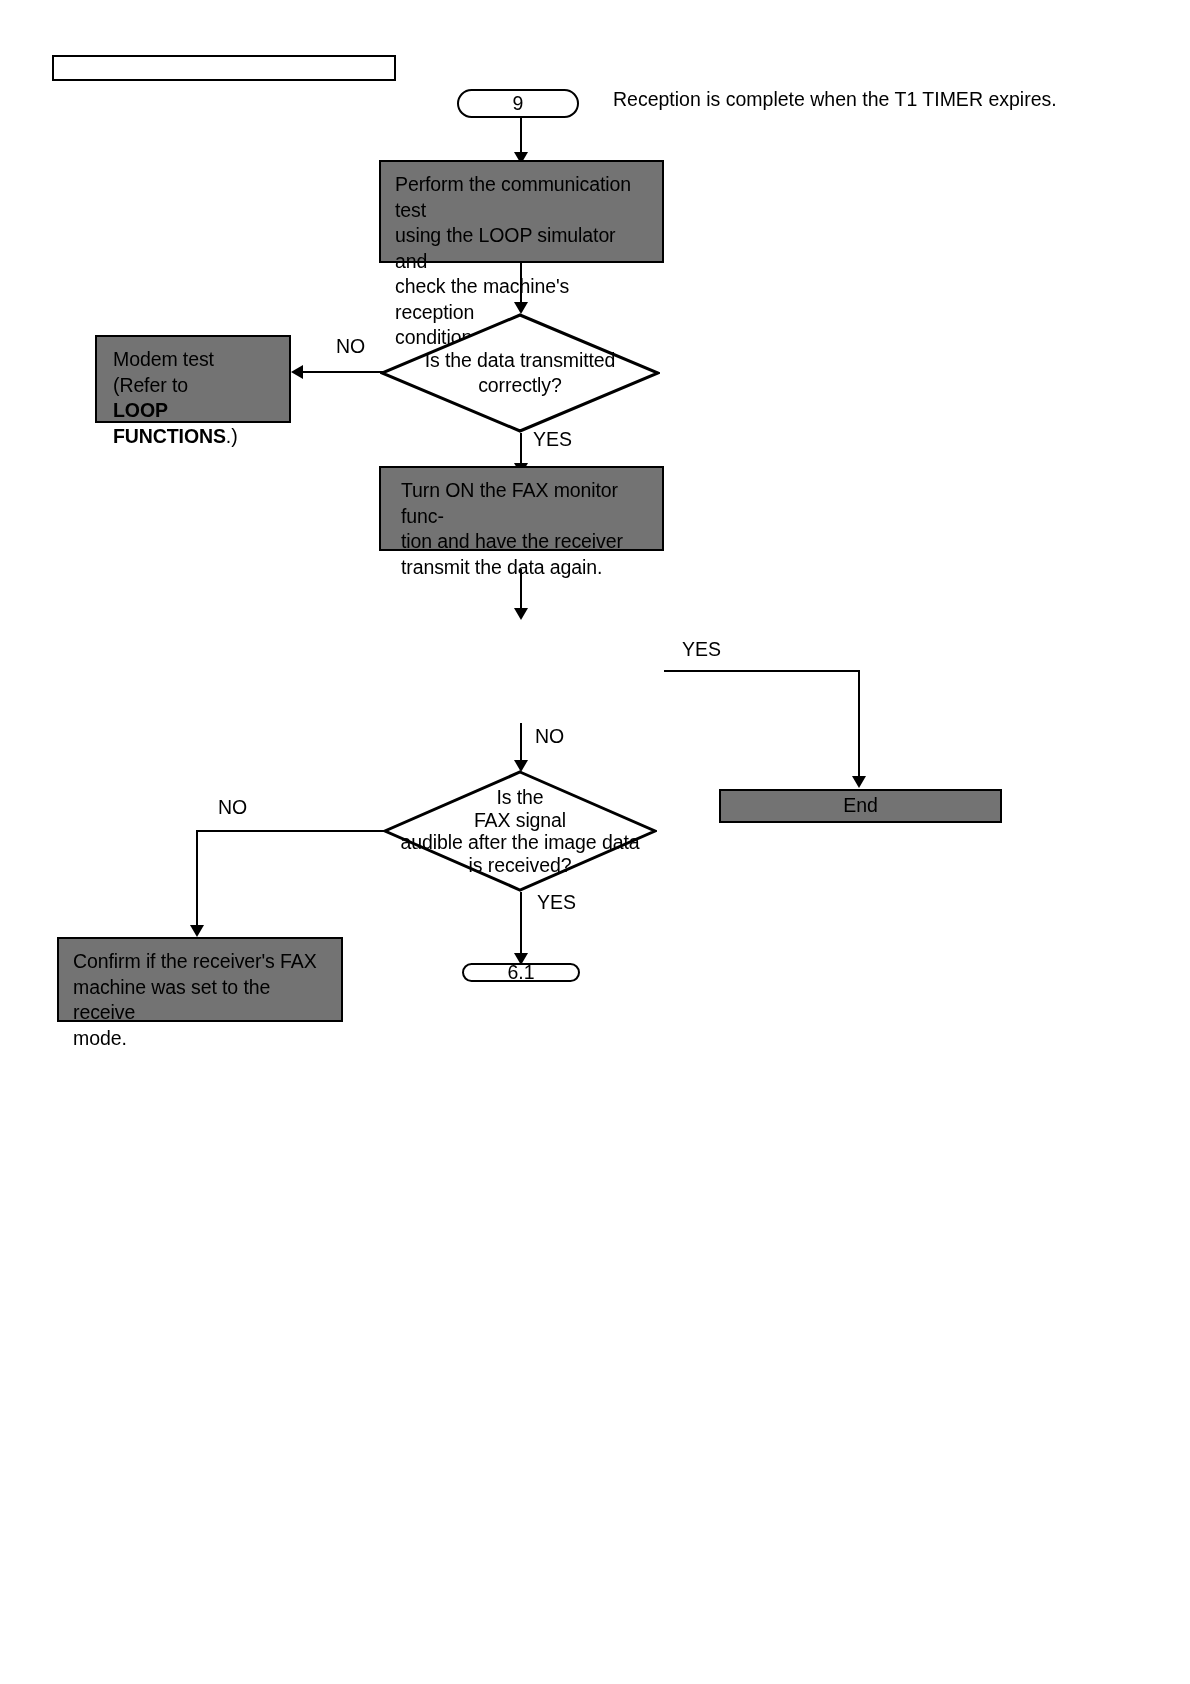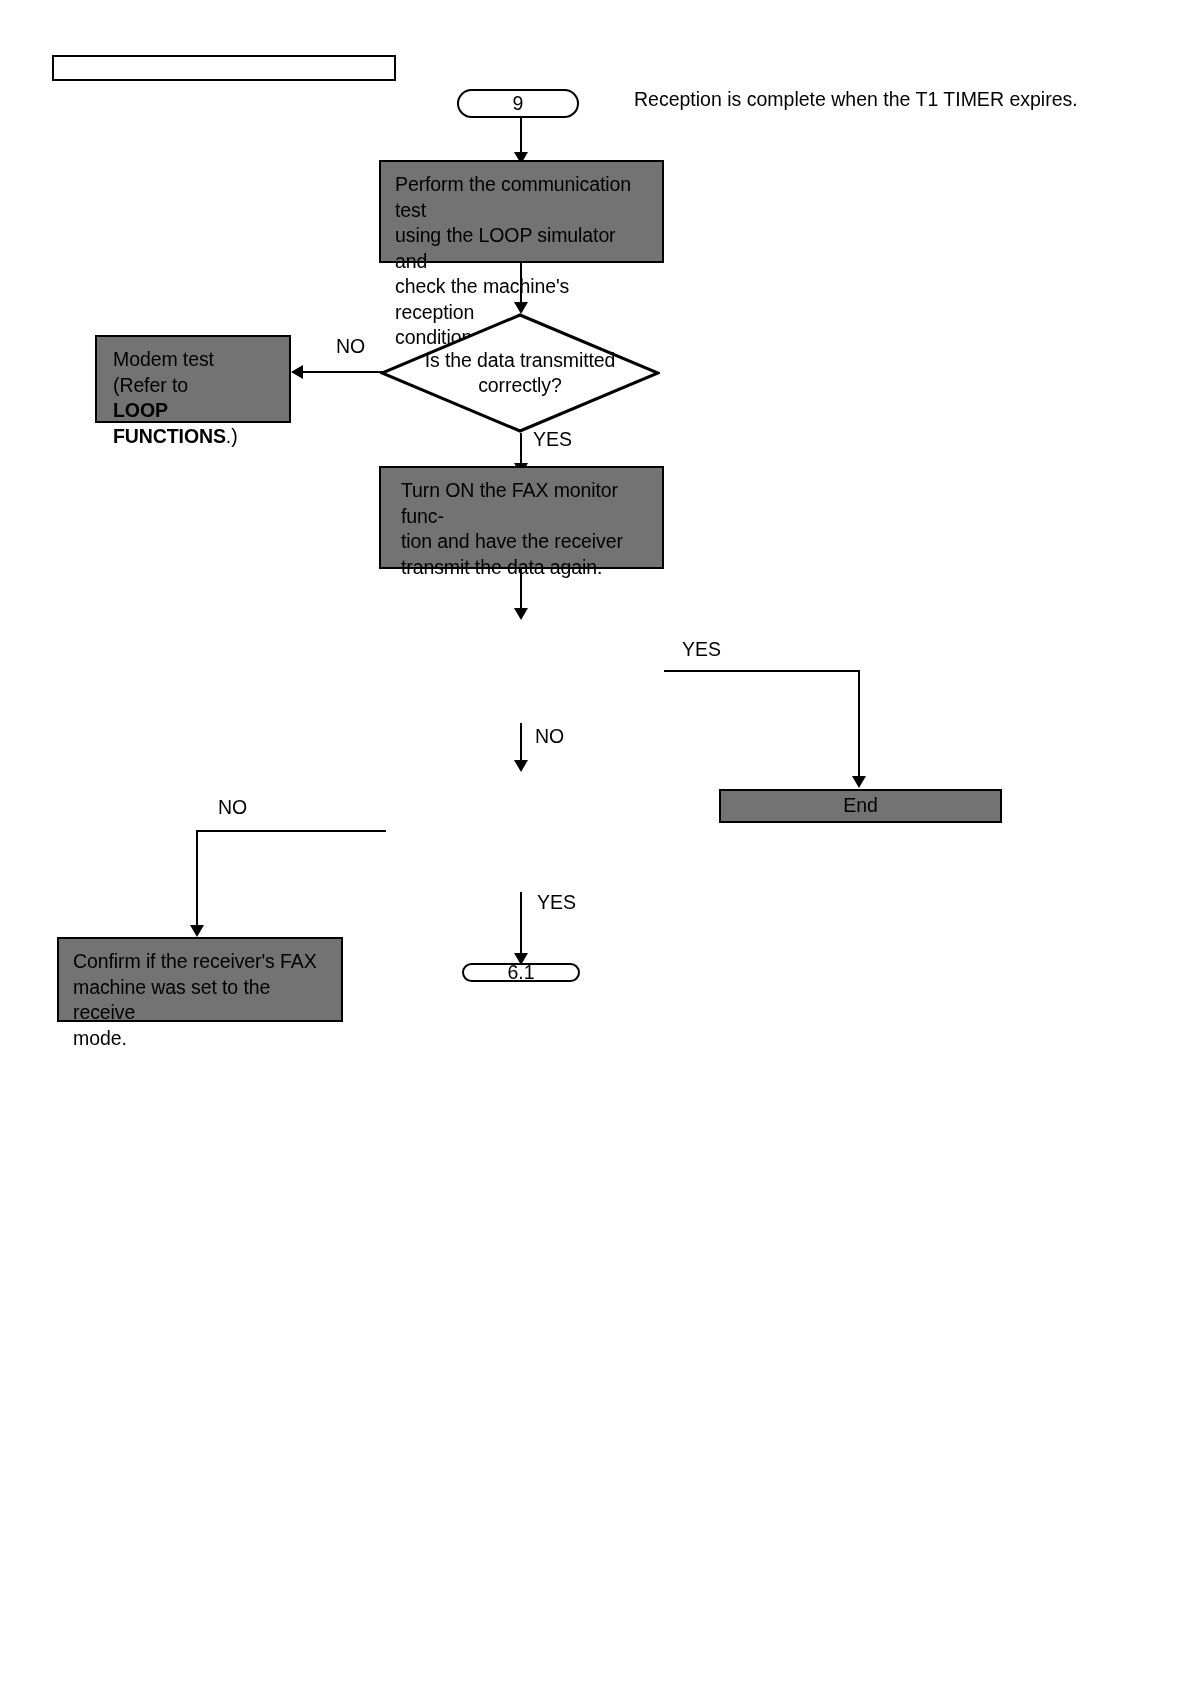--- a/index.html
+++ b/index.html
@@ -129,21 +129,21 @@
 
   .bold-seg { font-weight: bold; }
 </style>
 </head>
 <body>
 
 <div id="page">
 
   <div class="header-bar" style="left:52px; top:55px; width:340px; height:22px;"></div>
 
-  <div class="note" style="left:634px; top:90px;">Reception is complete when the T1 TIMER expires.</div>
+  <div class="note" style="left:613px; top:90px;">Reception is complete when the T1 TIMER expires.</div>
 
   <div class="terminator" style="left:457px; top:89px; width:122px; height:29px;">9</div>
 
   <div class="vline" style="left:520px; top:118px; height:38px;"></div>
   <div class="arrow-down" style="left:514px; top:152px;"></div>
 
   <div class="proc-box" style="left:379px; top:160px; width:285px; height:103px;">Perform the communication test
 using the LOOP simulator and
 check the machine's reception
 condition.</div>
@@ -166,39 +166,48 @@
   <div class="proc-box" style="left:95px; top:335px; width:196px; height:88px; white-space:normal;padding-left:16px;">
     <span>Modem test</span><br>
     <span>(Refer to</span><br>
     <span class="bold-seg">LOOP FUNCTIONS</span><span>.)</span>
   </div>
 
   <div class="vline" style="left:520px; top:433px; height:40px;"></div>
   <div class="arrow-down" style="left:514px; top:463px;"></div>
   <div class="edge-label" style="left:533px; top:430px;">YES</div>
 
-  <div class="proc-box" style="left:379px; top:466px; width:285px; height:103px;padding-left:20px;">Turn ON the FAX monitor func-
+  <div class="proc-box" style="left:379px; top:466px; width:285px; height:85px;padding-left:20px;">Turn ON the FAX monitor func-
 tion and have the receiver
 transmit the data again.</div>
 
   <div class="vline" style="left:520px; top:569px; height:48px;"></div>
   <div class="arrow-down" style="left:514px; top:608px;"></div>
 
 
   <div class="hline" style="left:664px; top:670px; width:196px;"></div>
   <div class="vline" style="left:858px; top:670px; height:115px;"></div>
   <div class="arrow-down" style="left:852px; top:776px;"></div>
   <div class="edge-label" style="left:682px; top:640px;">YES</div>
 
   <div class="proc-box center" style="left:719px; top:789px; width:283px; height:34px;">End</div>
 
   <div class="vline" style="left:520px; top:723px; height:46px;"></div>
   <div class="arrow-down" style="left:514px; top:760px;"></div>
   <div class="edge-label" style="left:535px; top:727px;">NO</div>
 
+  <div class="diamond" style="left:383px; top:770px; width:274px; height:122px;">
+    <svg width="274" height="122" viewBox="0 0 274 122">
+      <polygon points="137,2 272,61 137,120 2,61" fill="#ffffff" stroke="#000000" stroke-width="3"></polygon>
+    </svg>
+    <div class="dtext" style="line-height:22.5px;">Is the
+FAX signal
+audible after the image data
+is received?</div>
+  </div>
 
   <div class="hline" style="left:196px; top:830px; width:190px;"></div>
   <div class="vline" style="left:196px; top:830px; height:100px;"></div>
   <div class="arrow-down" style="left:190px; top:925px;"></div>
   <div class="edge-label" style="left:218px; top:798px;">NO</div>
 
   <div class="proc-box" style="left:57px; top:937px; width:286px; height:85px;">Confirm if the receiver's FAX
 machine was set to the receive
 mode.</div>
 

